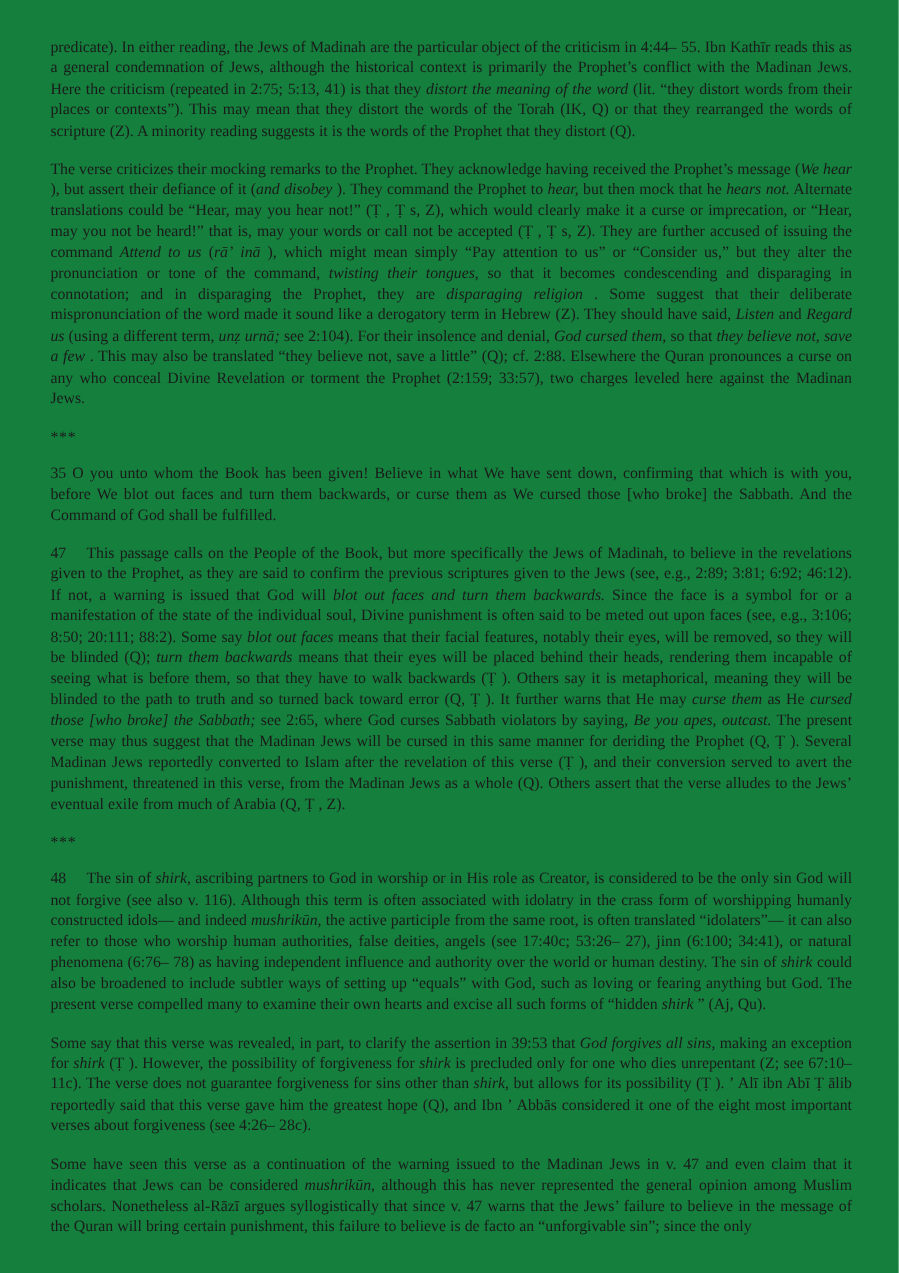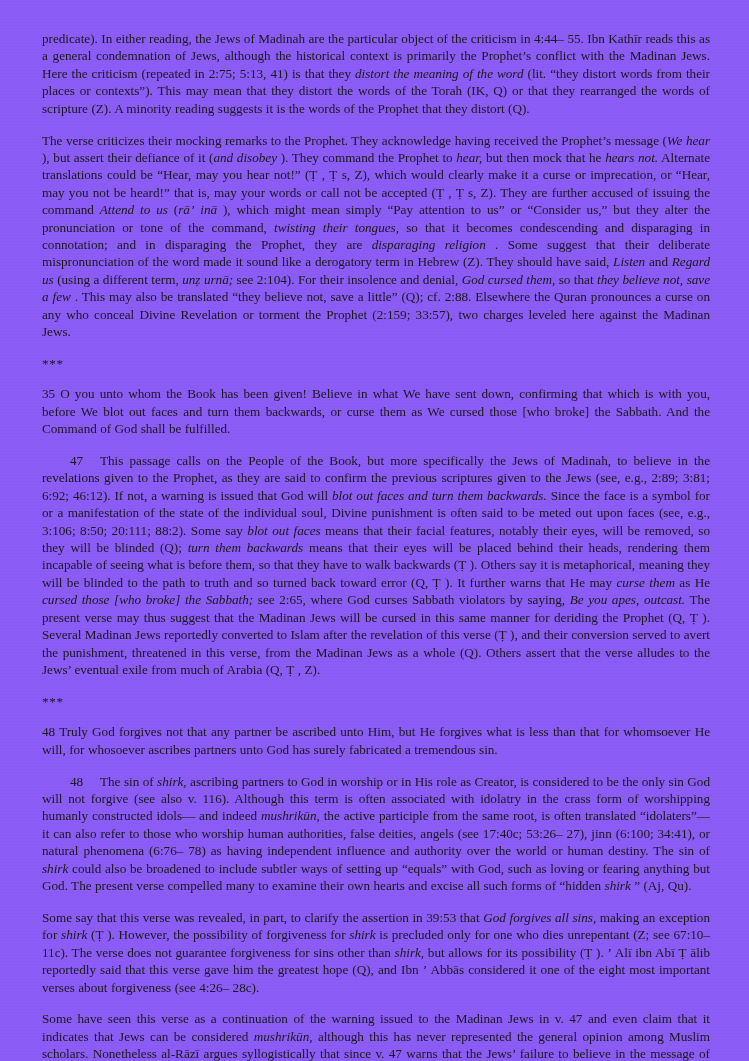--- a/index.html
+++ b/index.html
@@ -9,21 +9,21 @@
     background: #ffffff;
   }
   body {
     font-family: "Liberation Serif", "DejaVu Serif", serif;
     color: #1a1a1a;
   }
   .page {
     position: relative;
     width: 749px;
     height: 1061px;
-    background: #8b5cf6;
+    background: #15803d;
     overflow: hidden;
     box-sizing: border-box;
   }
   .text-column {
     position: absolute;
     left: 42px;
     top: 30px;
     width: 668px;
   }
   p.para {
@@ -42,21 +42,20 @@
   .sep {
     margin: 0 0 13px 0;
     font-size: 13.2px;
     line-height: 17.4px;
     letter-spacing: 0.6px;
     text-align: left;
   }
   .indent-num {
     display: inline-block;
     min-width: 30px;
-    margin-left: 28px;
   }
   i, em {
     font-style: italic;
   }
   
   .scan-noise {
     position: absolute;
     left: 0; top: 0;
     width: 749px; height: 1061px;
     pointer-events: none;
@@ -76,21 +75,20 @@
     <p class="para">The verse criticizes their mocking remarks to the Prophet. They acknowledge having received the Prophet’s message (<i>We hear</i> ), but assert their defiance of it (<i>and disobey</i> ). They command the Prophet to <i>hear,</i> but then mock that he <i>hears not.</i> Alternate translations could be “Hear, may you hear not!” (Ṭ , Ṭ s, Z), which would clearly make it a curse or imprecation, or “Hear, may you not be heard!” that is, may your words or call not be accepted (Ṭ , Ṭ s, Z). They are further accused of issuing the command <i>Attend to us</i> (<i>rāʼ inā</i> ), which might mean simply “Pay attention to us” or “Consider us,” but they alter the pronunciation or tone of the command, <i>twisting their tongues,</i> so that it becomes condescending and disparaging in connotation; and in disparaging the Prophet, they are <i>disparaging religion</i> . Some suggest that their deliberate mispronunciation of the word made it sound like a derogatory term in Hebrew (Z). They should have said, <i>Listen</i> and <i>Regard us</i> (using a different term, <i>unẓ urnā;</i> see 2:104). For their insolence and denial, <i>God cursed them,</i> so that <i>they believe not, save a few</i> . This may also be translated “they believe not, save a little” (Q); cf. 2:88. Elsewhere the Quran pronounces a curse on any who conceal Divine Revelation or torment the Prophet (2:159; 33:57), two charges leveled here against the Madinan Jews.</p>
 
     <p class="sep">***</p>
 
     <p class="para">35 O you unto whom the Book has been given! Believe in what We have sent down, confirming that which is with you, before We blot out faces and turn them backwards, or curse them as We cursed those [who broke] the Sabbath. And the Command of God shall be fulfilled.</p>
 
     <p class="para"><span class="indent-num">47</span>This passage calls on the People of the Book, but more specifically the Jews of Madinah, to believe in the revelations given to the Prophet, as they are said to confirm the previous scriptures given to the Jews (see, e.g., 2:89; 3:81; 6:92; 46:12). If not, a warning is issued that God will <i>blot out faces and turn them backwards.</i> Since the face is a symbol for or a manifestation of the state of the individual soul, Divine punishment is often said to be meted out upon faces (see, e.g., 3:106; 8:50; 20:111; 88:2). Some say <i>blot out faces</i> means that their facial features, notably their eyes, will be removed, so they will be blinded (Q); <i>turn them backwards</i> means that their eyes will be placed behind their heads, rendering them incapable of seeing what is before them, so that they have to walk backwards (Ṭ ). Others say it is metaphorical, meaning they will be blinded to the path to truth and so turned back toward error (Q, Ṭ ). It further warns that He may <i>curse them</i> as He <i>cursed those [who broke] the Sabbath;</i> see 2:65, where God curses Sabbath violators by saying, <i>Be you apes, outcast.</i> The present verse may thus suggest that the Madinan Jews will be cursed in this same manner for deriding the Prophet (Q, Ṭ ). Several Madinan Jews reportedly converted to Islam after the revelation of this verse (Ṭ ), and their conversion served to avert the punishment, threatened in this verse, from the Madinan Jews as a whole (Q). Others assert that the verse alludes to the Jews’ eventual exile from much of Arabia (Q, Ṭ , Z).</p>
 
     <p class="sep">***</p>
 
-    <p class="para">48 Truly God forgives not that any partner be ascribed unto Him, but He forgives what is less than that for whomsoever He will, for whosoever ascribes partners unto God has surely fabricated a tremendous sin.</p>
 
     <p class="para"><span class="indent-num">48</span>The sin of <i>shirk,</i> ascribing partners to God in worship or in His role as Creator, is considered to be the only sin God will not forgive (see also v. 116). Although this term is often associated with idolatry in the crass form of worshipping humanly constructed idols— and indeed <i>mushrikūn,</i> the active participle from the same root, is often translated “idolaters”— it can also refer to those who worship human authorities, false deities, angels (see 17:40c; 53:26– 27), jinn (6:100; 34:41), or natural phenomena (6:76– 78) as having independent influence and authority over the world or human destiny. The sin of <i>shirk</i> could also be broadened to include subtler ways of setting up “equals” with God, such as loving or fearing anything but God. The present verse compelled many to examine their own hearts and excise all such forms of “hidden <i>shirk</i> ” (Aj, Qu).</p>
 
     <p class="para">Some say that this verse was revealed, in part, to clarify the assertion in 39:53 that <i>God forgives all sins,</i> making an exception for <i>shirk</i> (Ṭ ). However, the possibility of forgiveness for <i>shirk</i> is precluded only for one who dies unrepentant (Z; see 67:10– 11c). The verse does not guarantee forgiveness for sins other than <i>shirk,</i> but allows for its possibility (Ṭ ). ʼ Alī ibn Abī Ṭ ālib reportedly said that this verse gave him the greatest hope (Q), and Ibn ʼ Abbās considered it one of the eight most important verses about forgiveness (see 4:26– 28c).</p>
 
     <p class="para">Some have seen this verse as a continuation of the warning issued to the Madinan Jews in v. 47 and even claim that it indicates that Jews can be considered <i>mushrikūn,</i> although this has never represented the general opinion among Muslim scholars. Nonetheless al-Rāzī argues syllogistically that since v. 47 warns that the Jews’ failure to believe in the message of the Quran will bring certain punishment, this failure to believe is de facto an “unforgivable sin”; since the only</p>
 
   </div>
   <div class="scan-noise"></div>
 </div>

